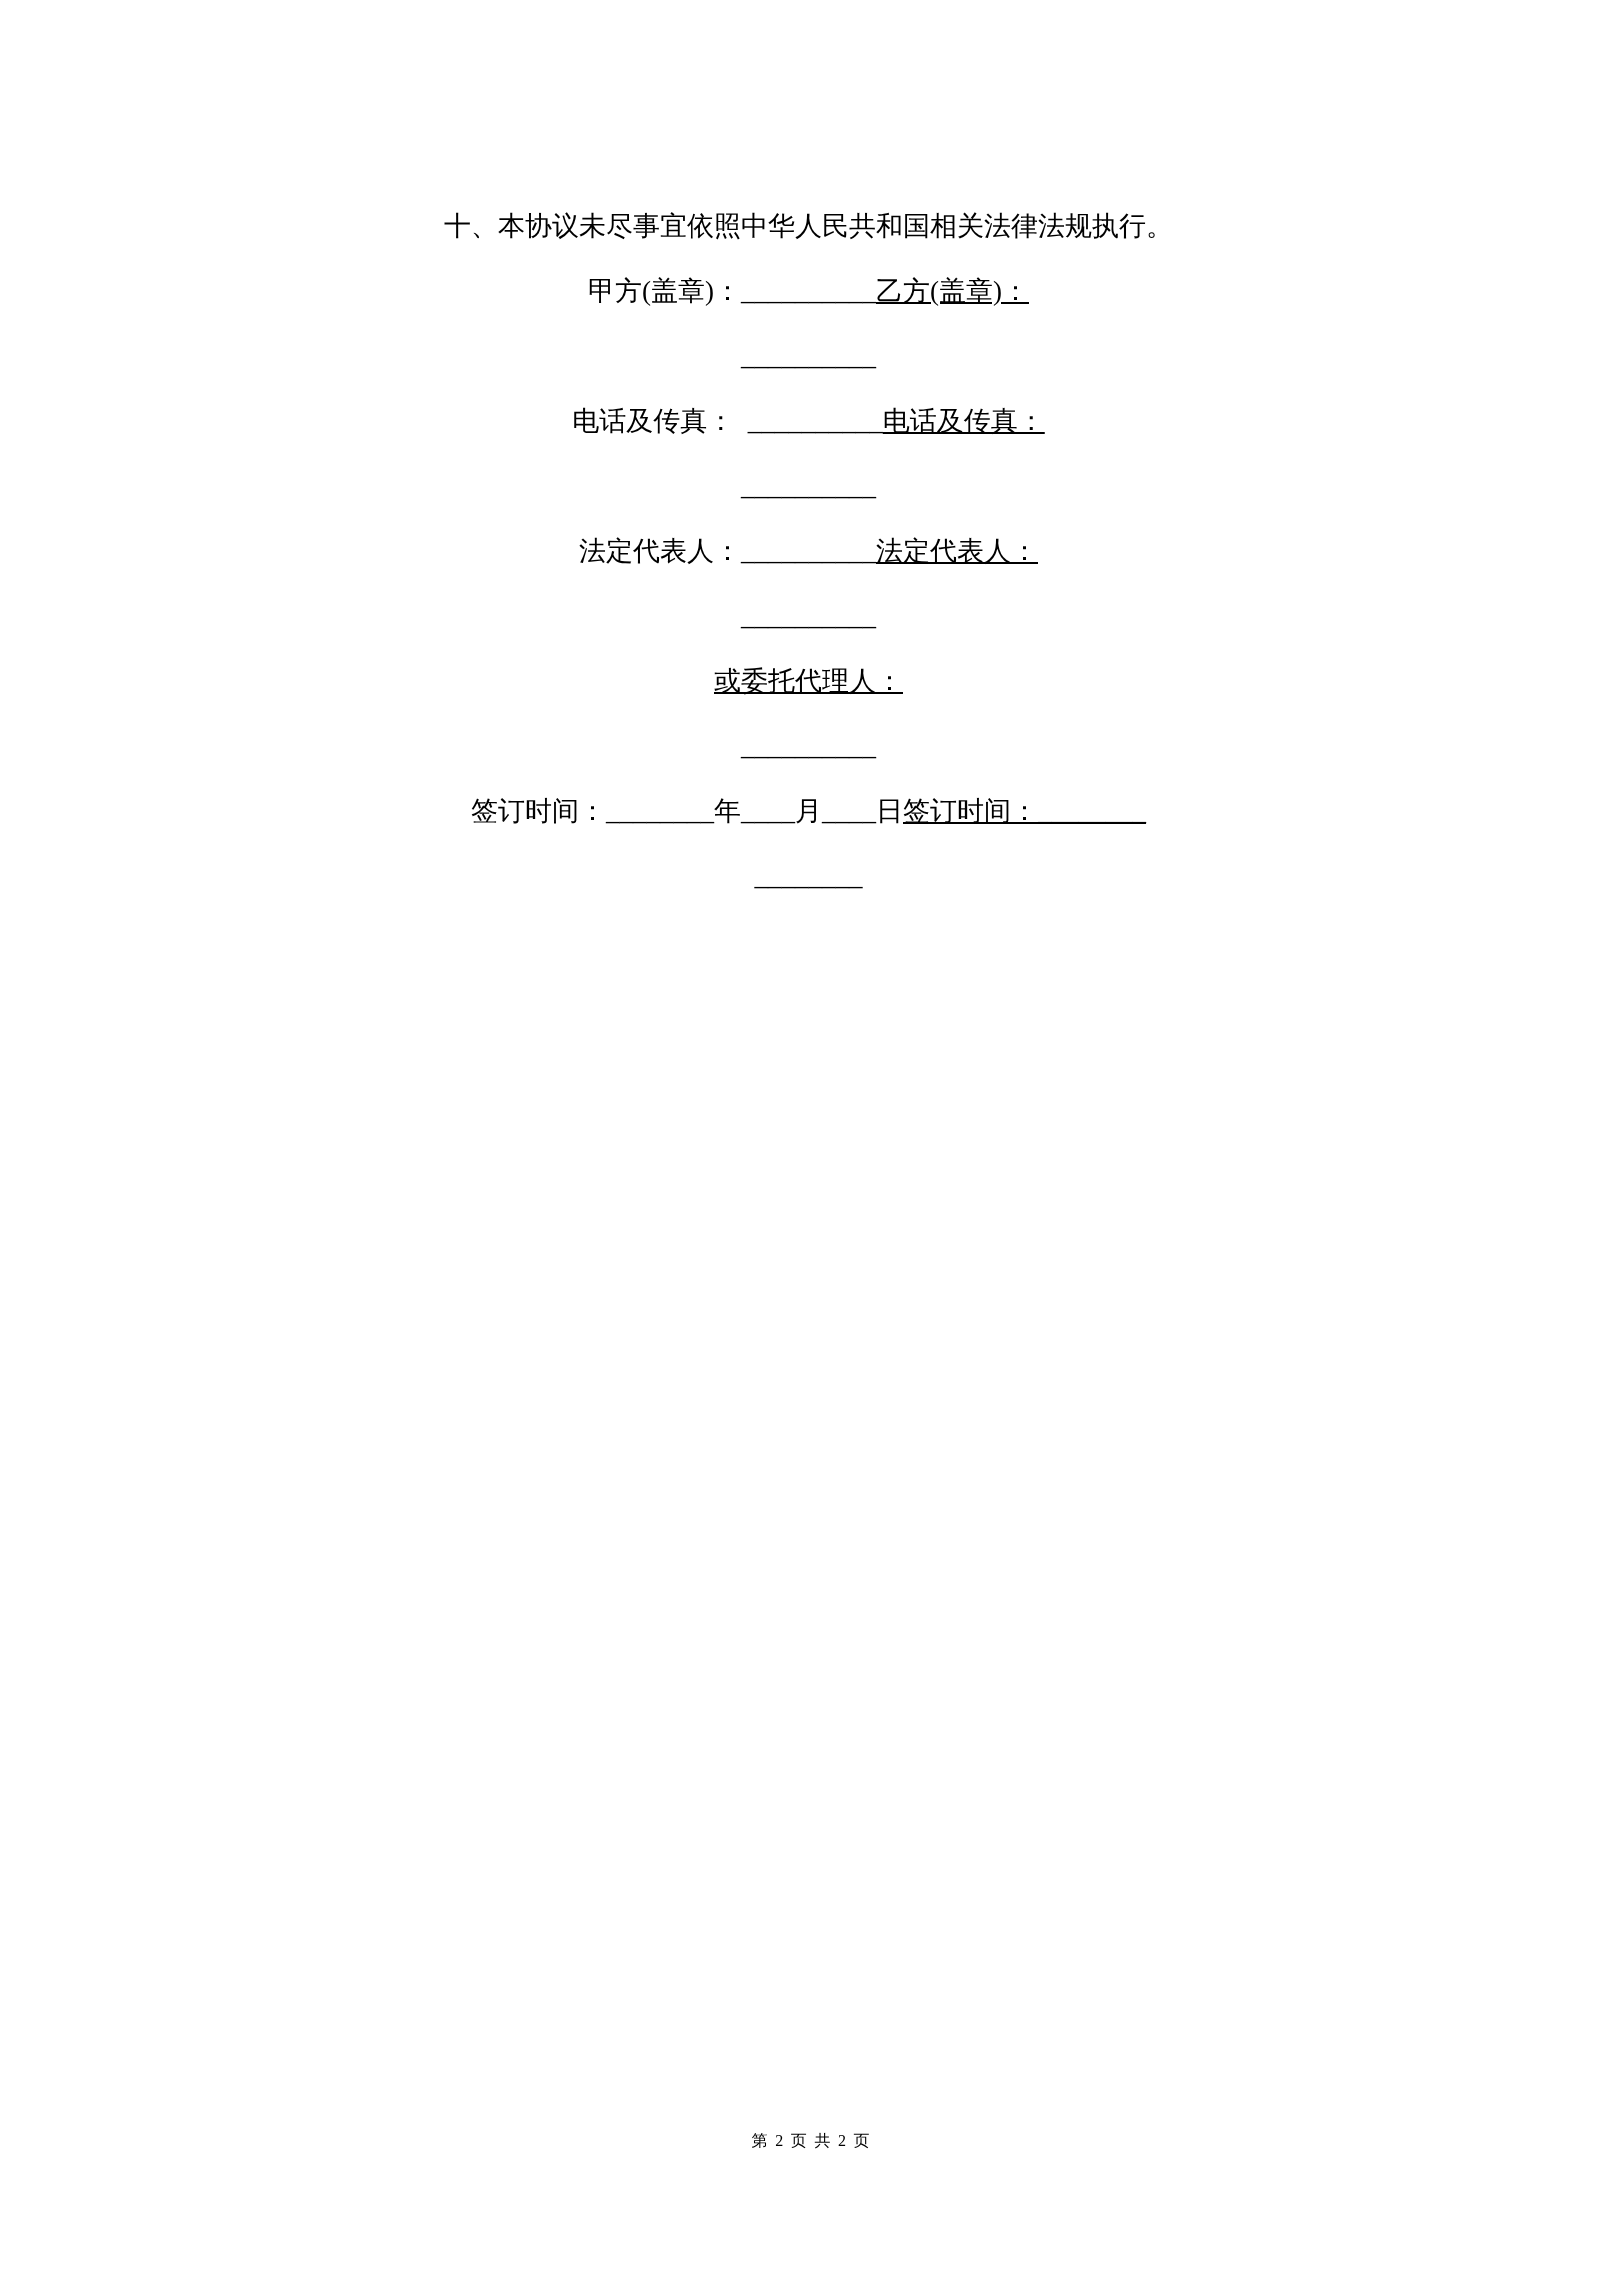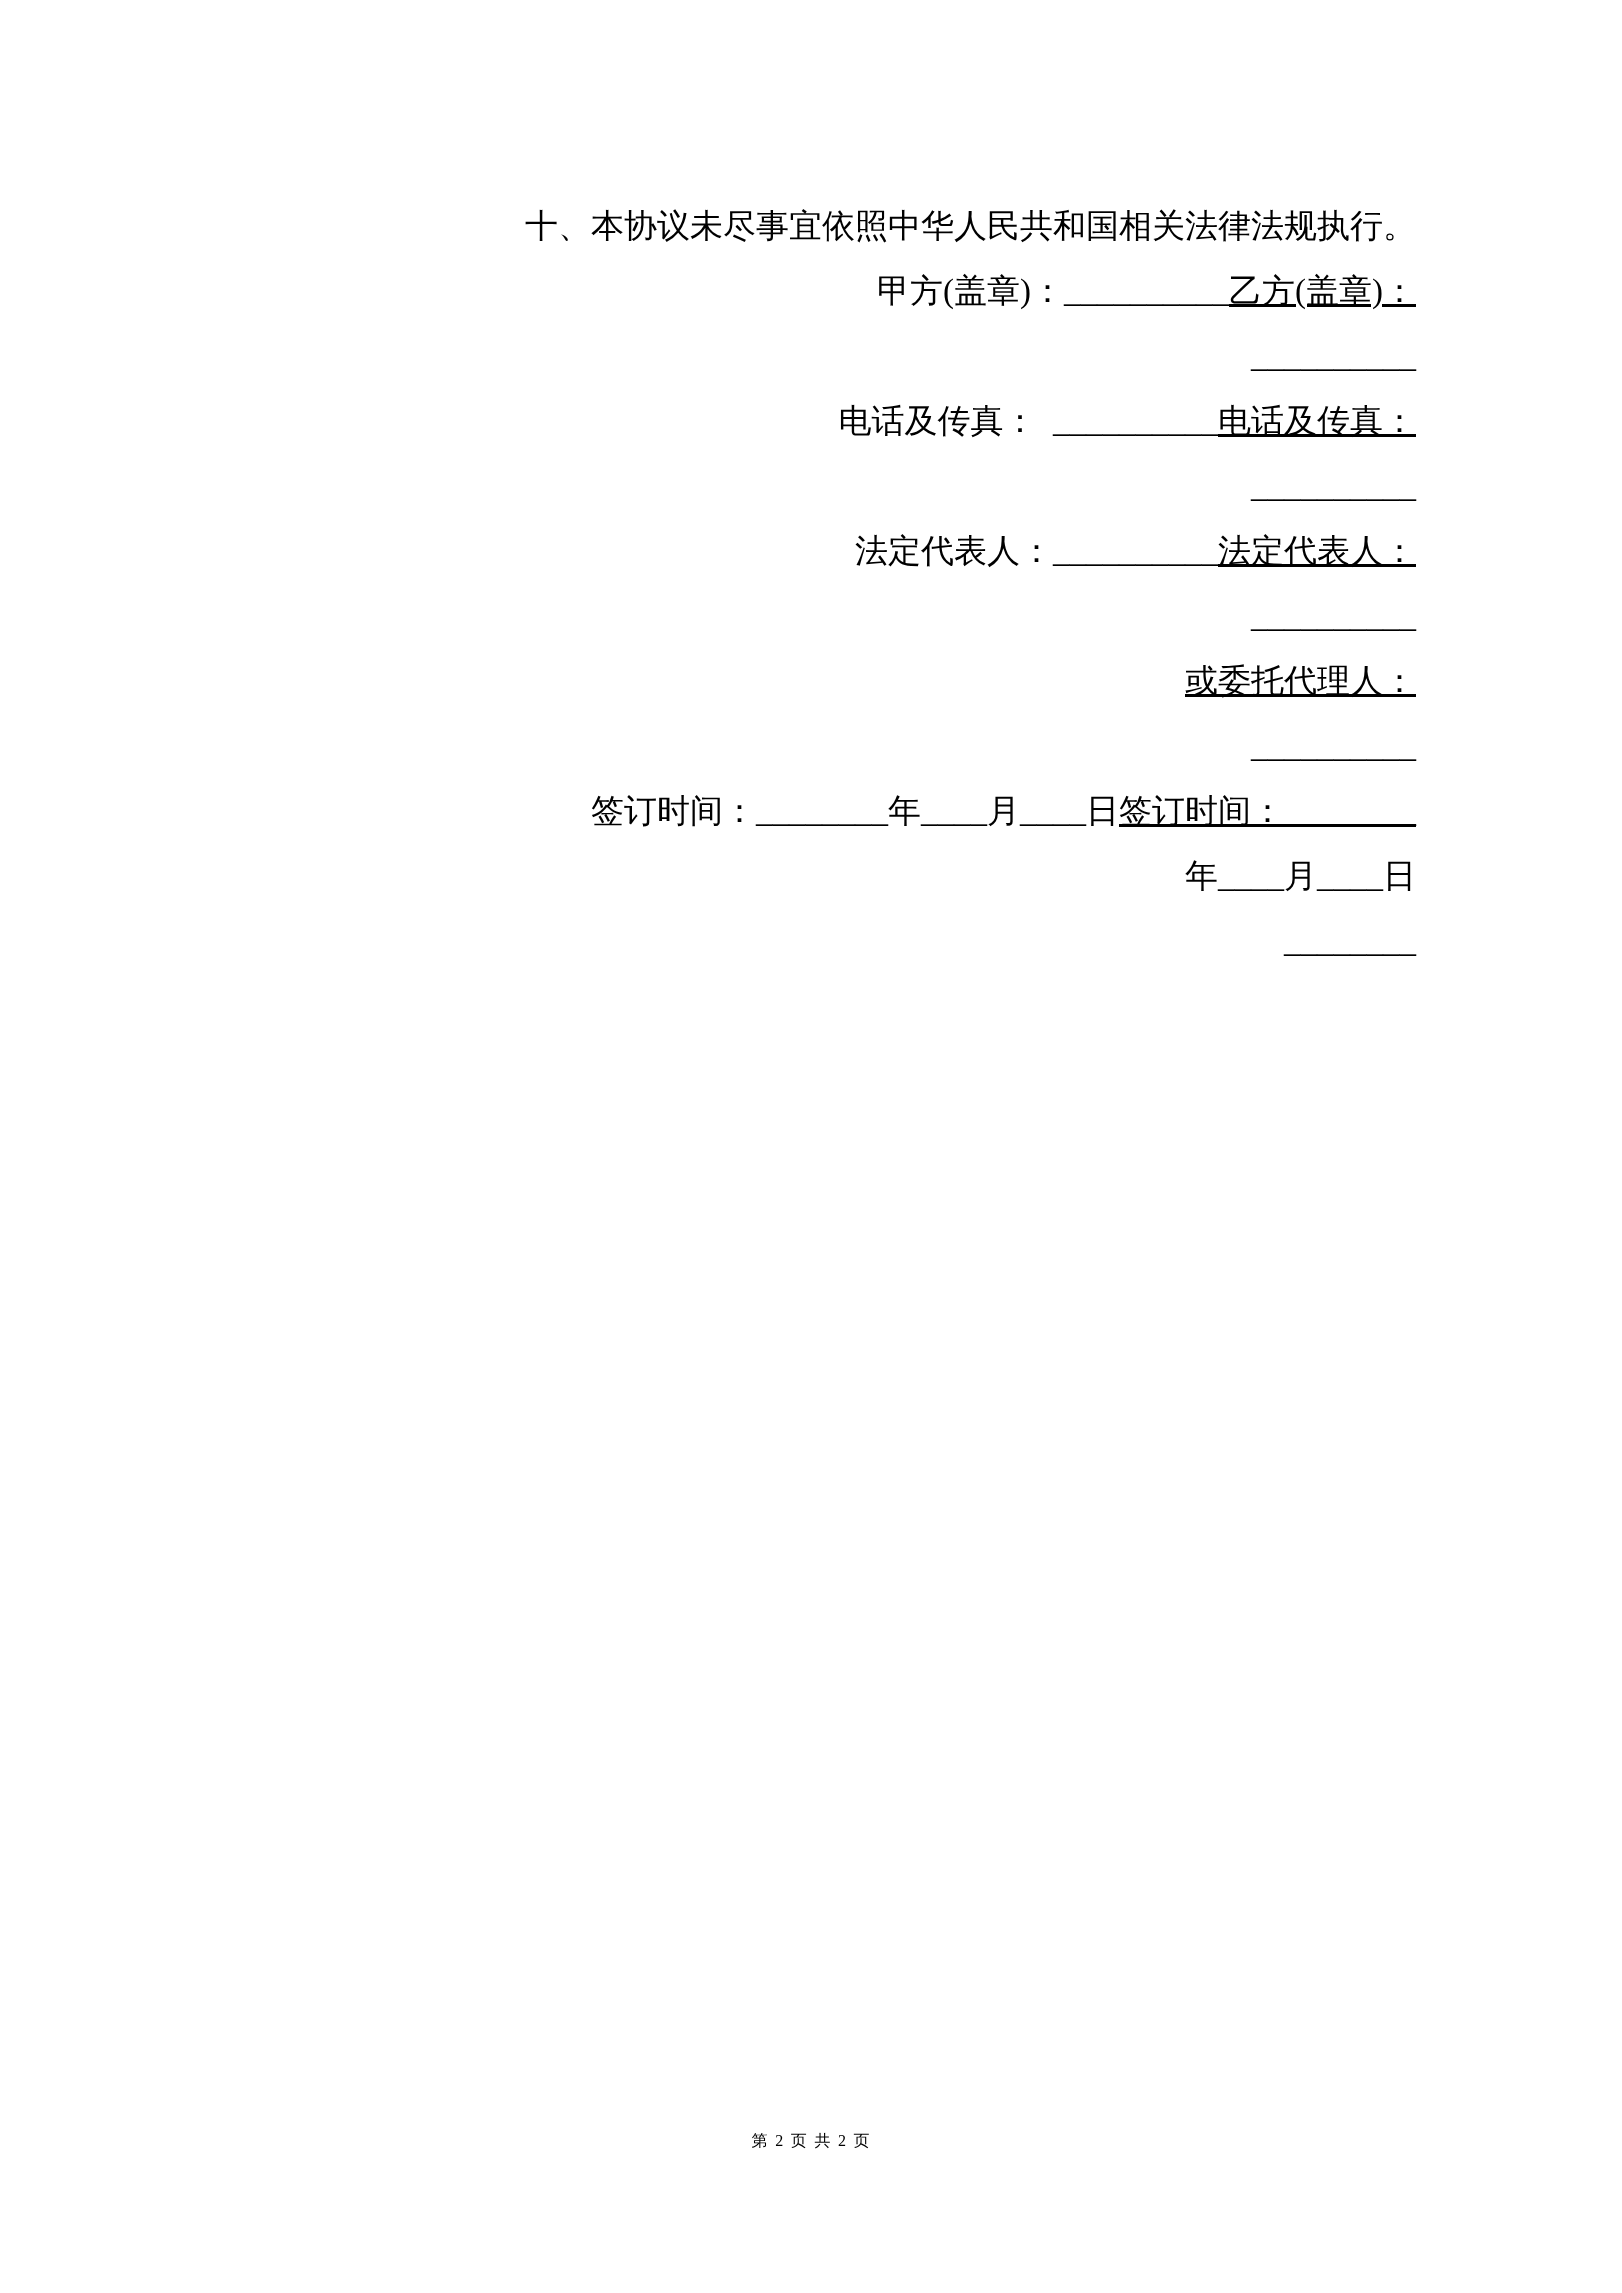--- a/index.html
+++ b/index.html
@@ -17,25 +17,25 @@
     overflow: hidden;
   }
   .content {
     position: absolute;
     left: 193px;
     top: 194px;
     width: 1223px;
   }
   .line {
     display: flex;
-    justify-content: flex-end;
+    justify-content: center;
     align-items: baseline;
     height: 65px;
     line-height: 65px;
-    font-size: 33px;
+    font-size: 27px;
     white-space: pre;
     margin-left: 8px;
   }
   .left-seg {
     text-align: left;
   }
   .right-seg {
     text-align: right;
     text-decoration: underline;
   }
@@ -99,24 +99,20 @@
     <div class="line">
       <span class="left-seg">__________</span>
       <span class="right-seg"></span>
     </div>
 
     <div class="line">
       <span class="left-seg">签订时间：________年____月____日</span>
       <span class="right-seg">签订时间：________</span>
     </div>
 
-    <div class="line">
-      <span class="left-seg">年____月____日</span>
-      <span class="right-seg"></span>
-    </div>
 
 
     <div class="line">
       <span class="left-seg">________</span>
       <span class="right-seg"></span>
     </div>
 
   </div>
 
   <div class="footer">第 2 页 共 2 页</div>

